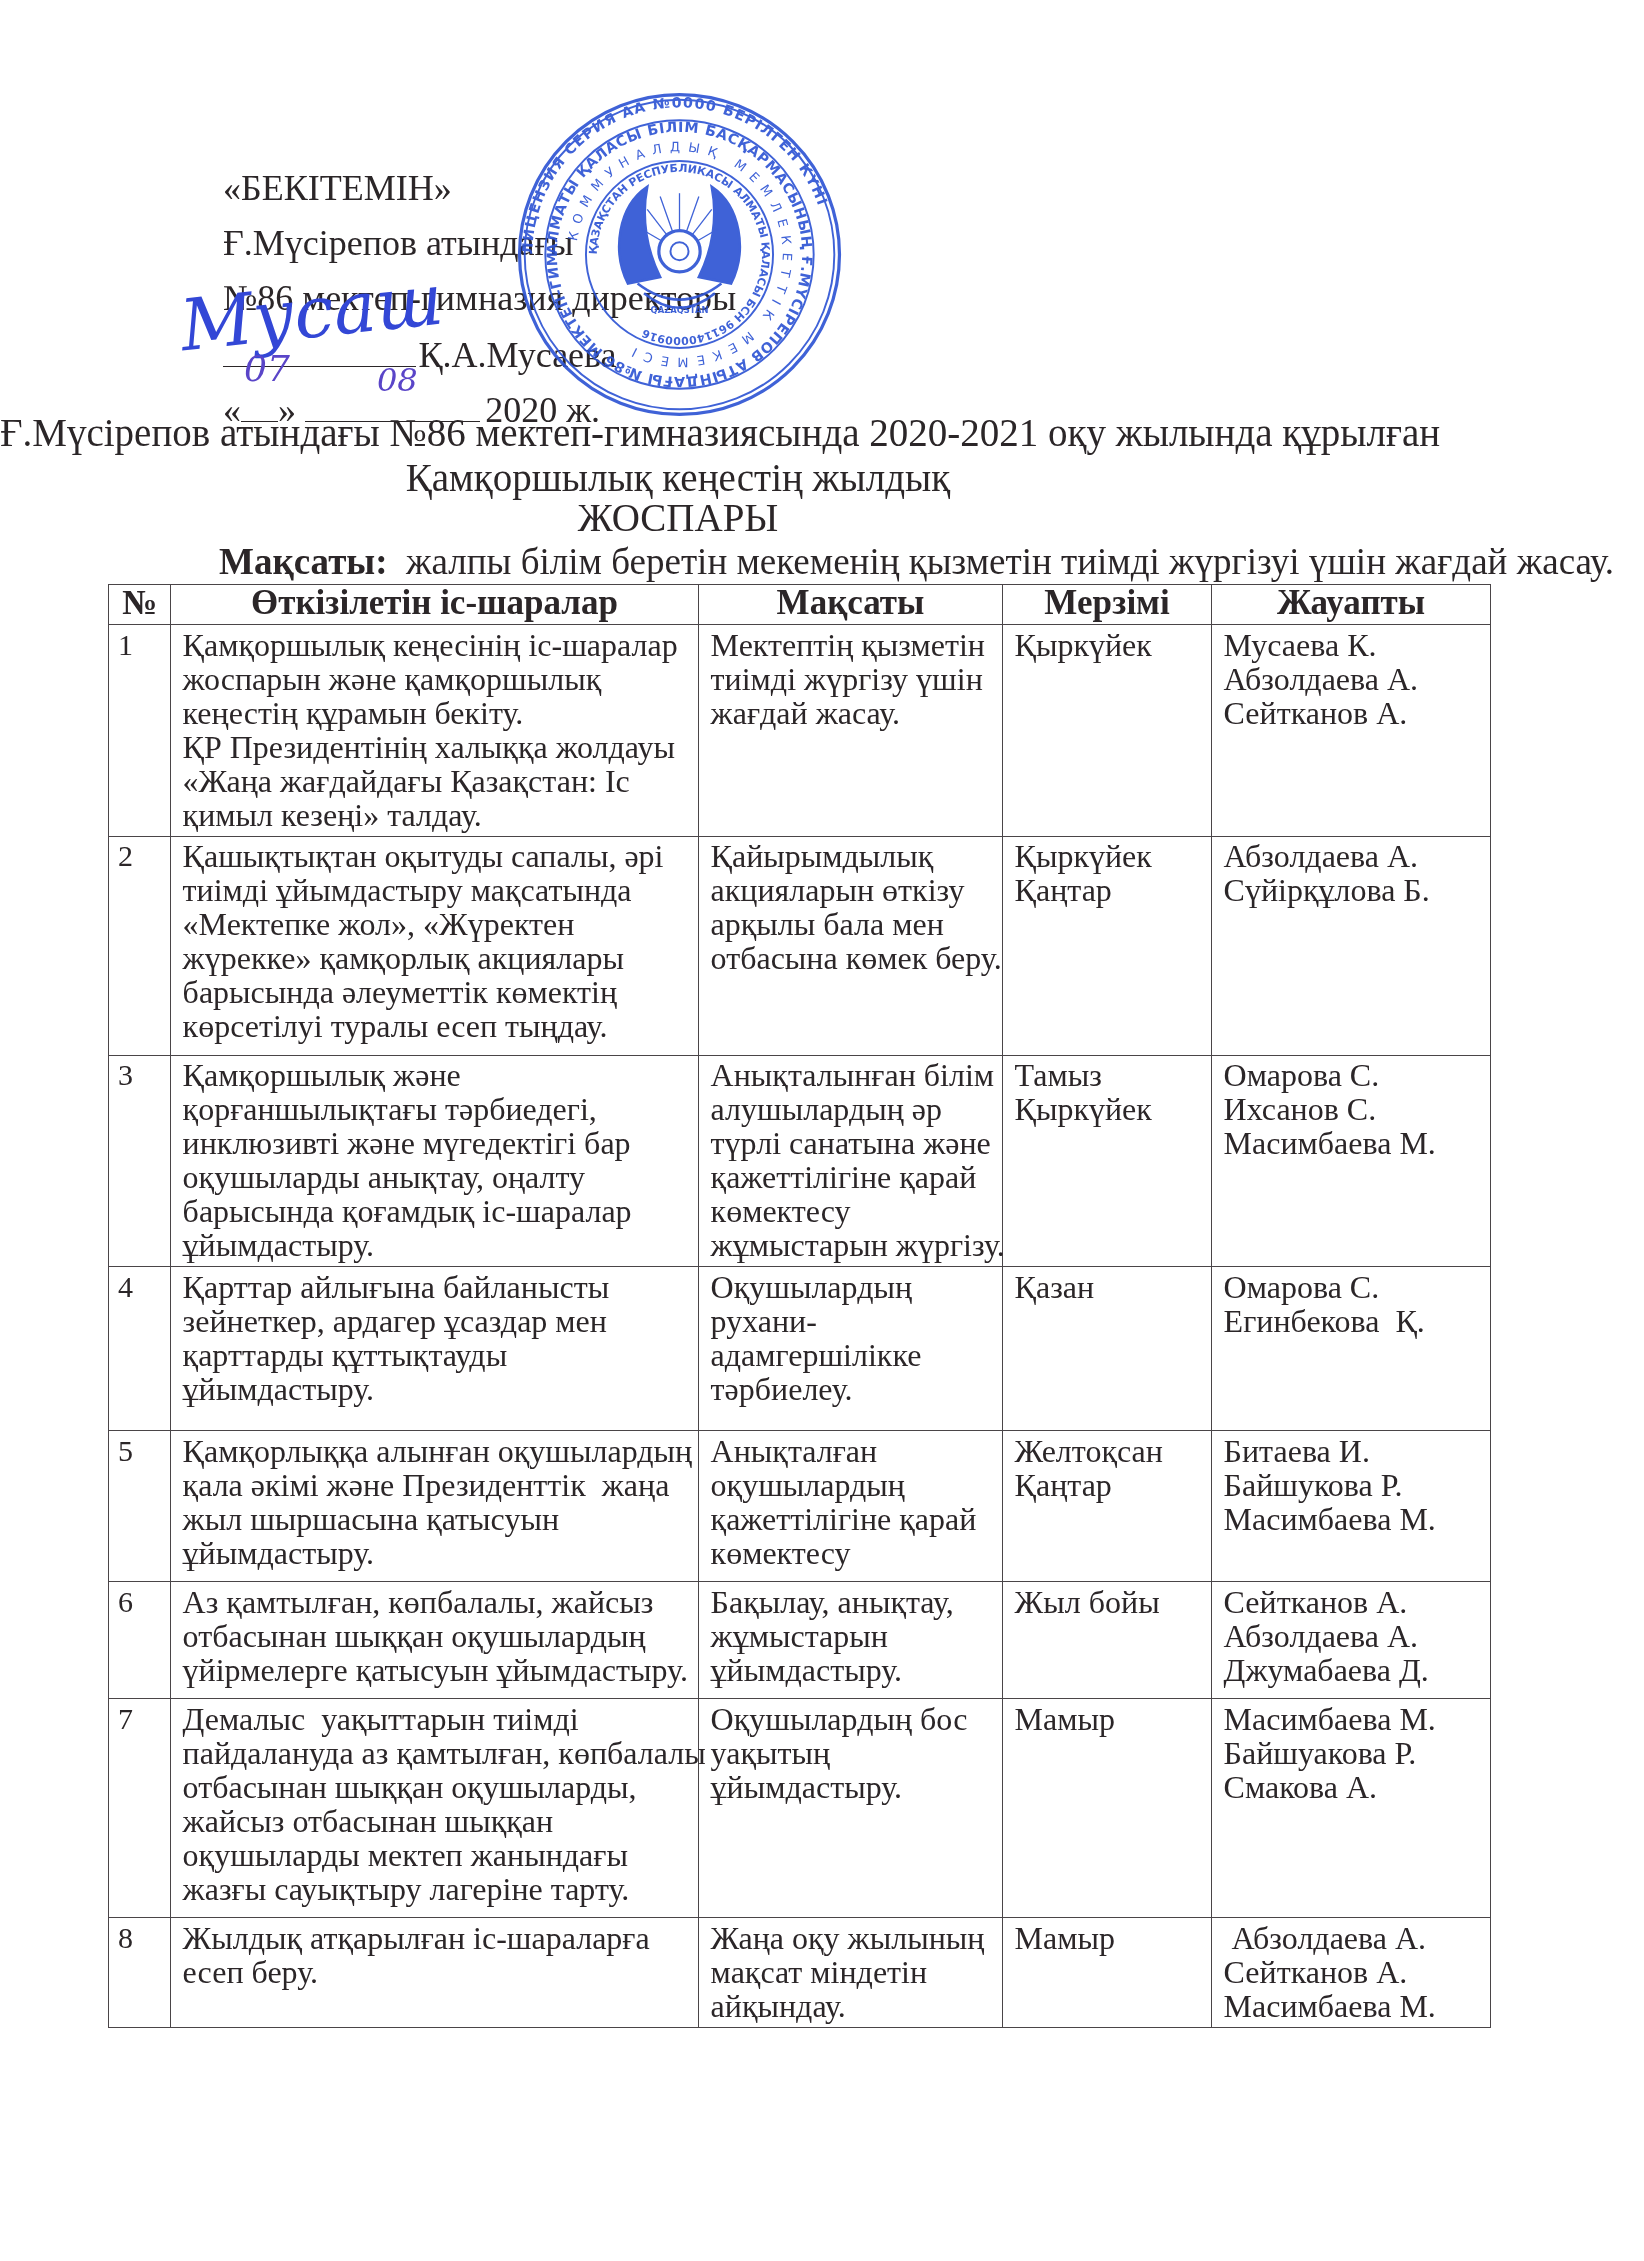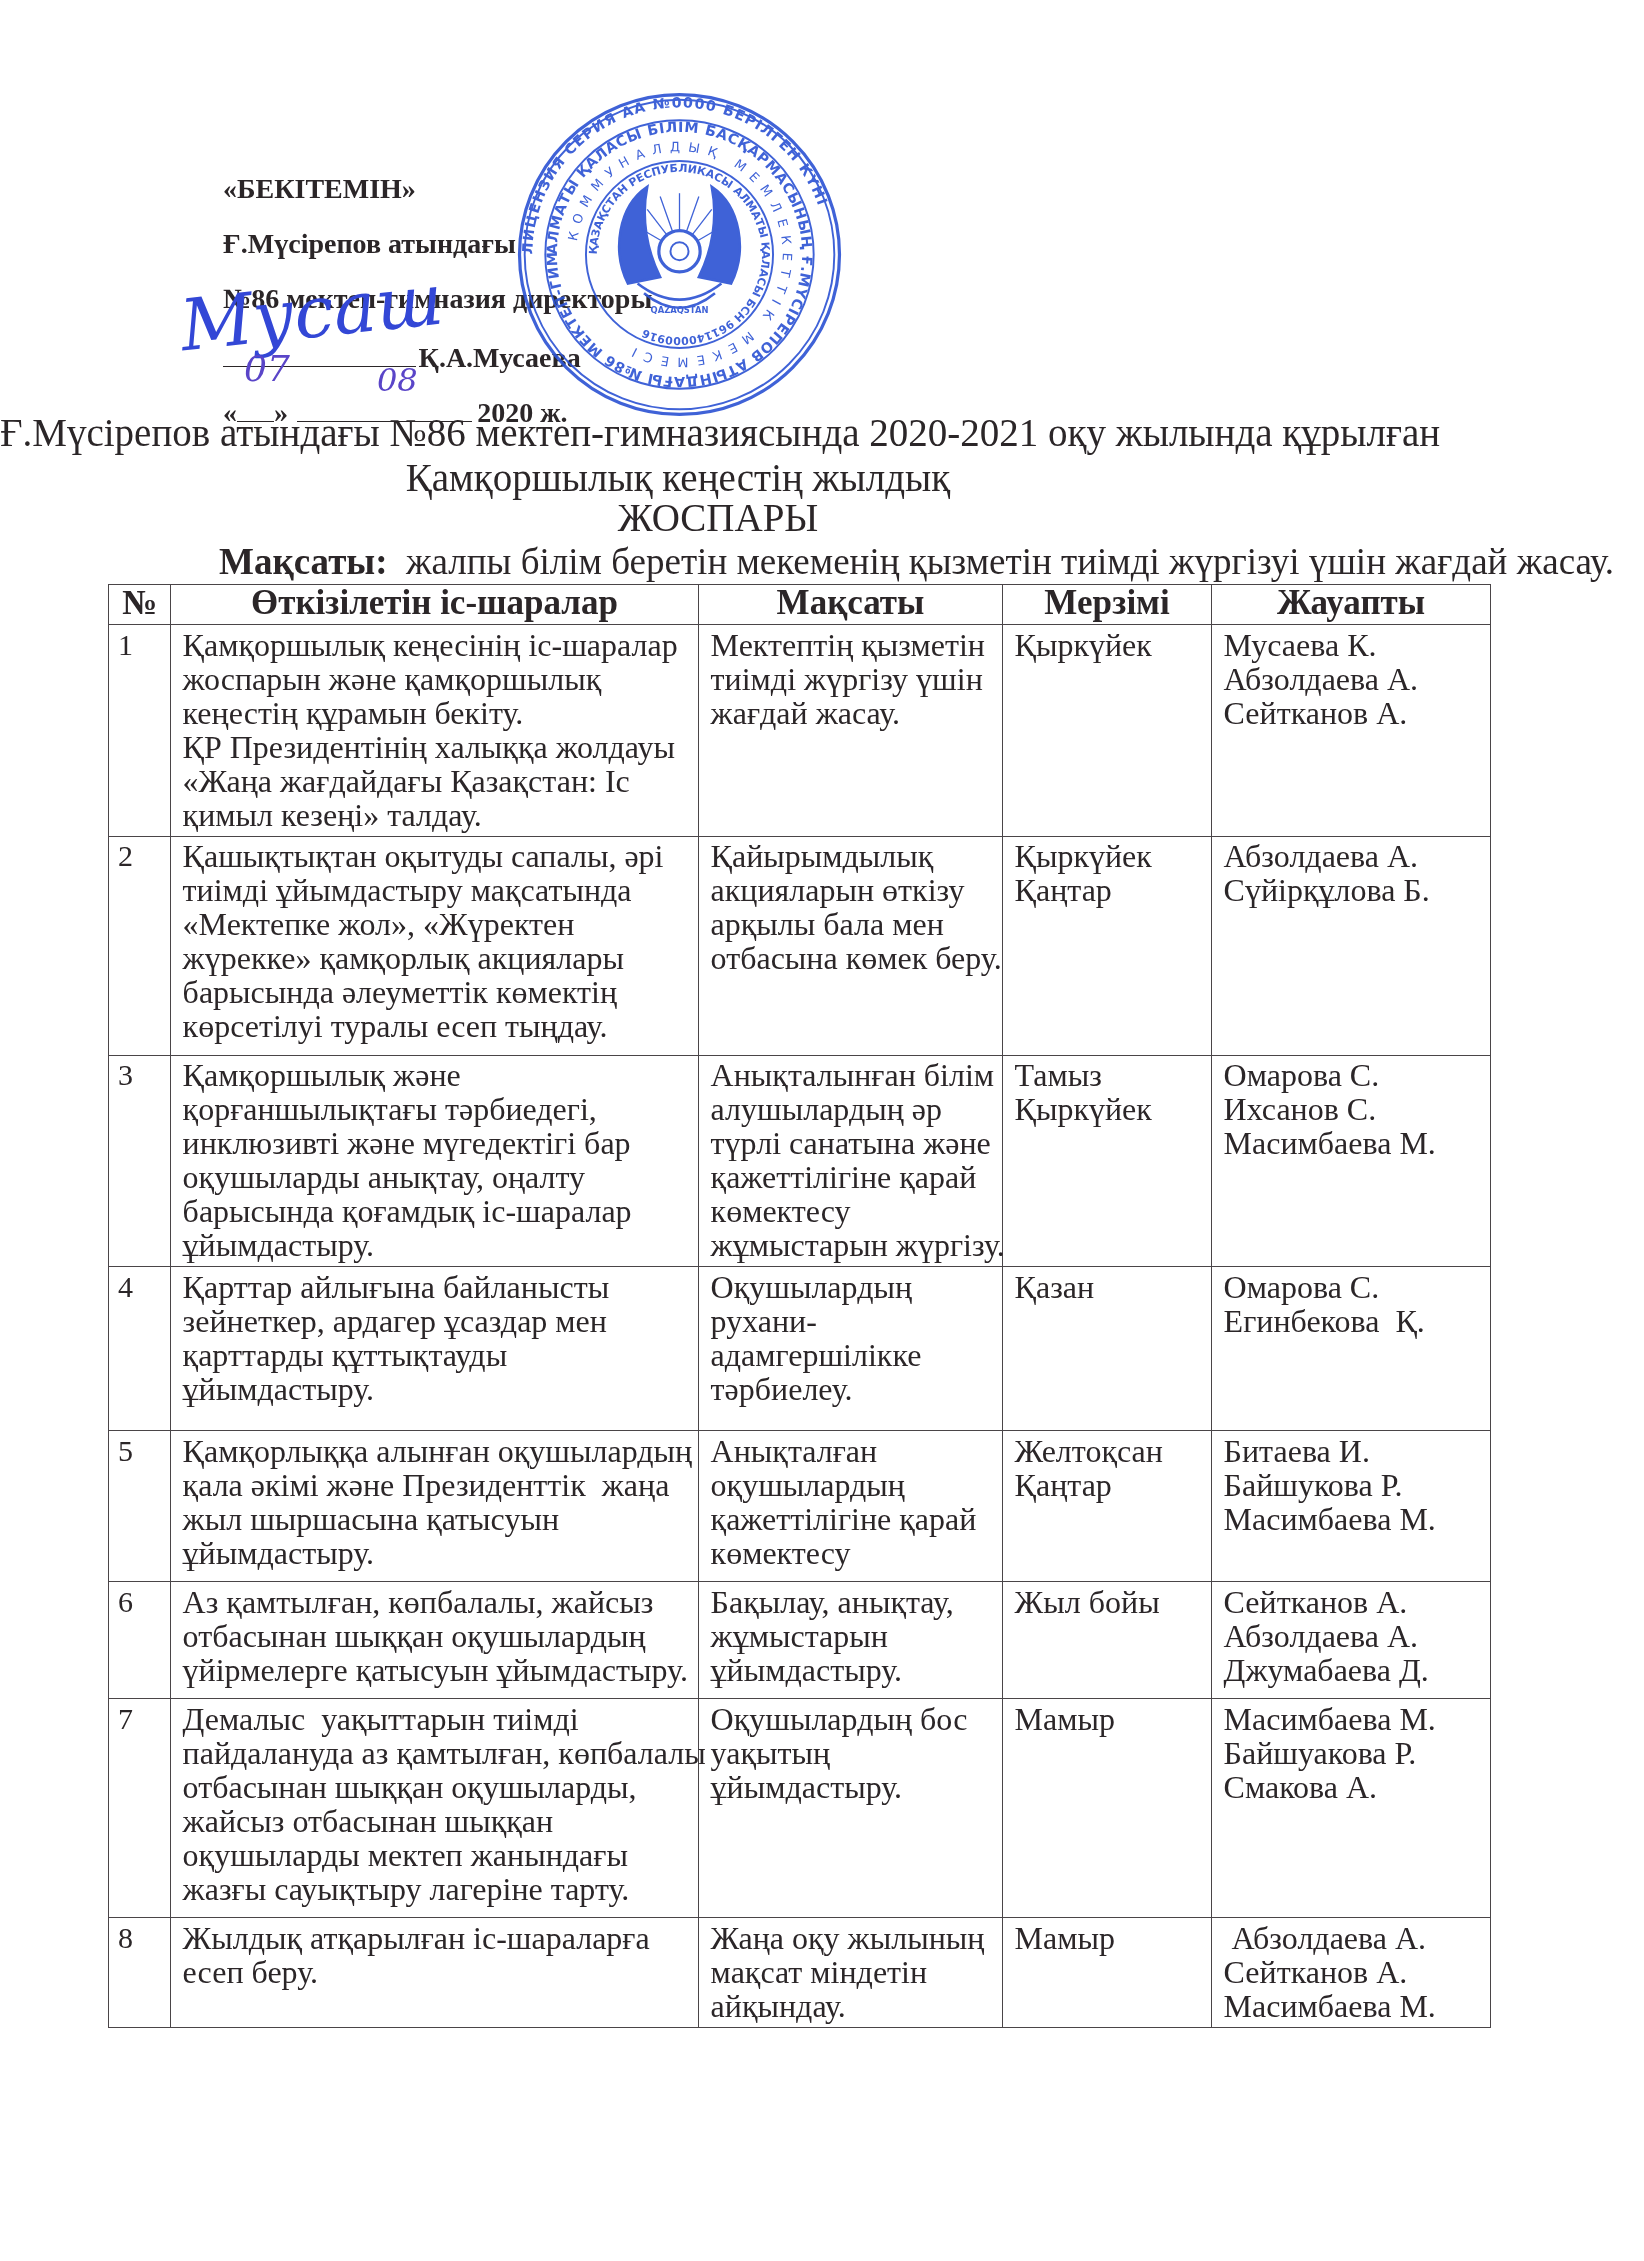--- a/index.html
+++ b/index.html
@@ -1,19 +1,19 @@
 <!DOCTYPE html>
 <html style="font-size:10.3px"><head>
 <meta charset="utf-8">
 <style>
   html, body { margin: 0; padding: 0; background: #ffffff; }
   body { width: 1644px; height: 2261px; position: relative; overflow: hidden;
          font-family: "Liberation Serif", "DejaVu Serif", serif; color: #2b2628; }
   .abs { position: absolute; }
-  .approve { left: 223px; top: 161px; font-size: 28px; line-height: 55px; white-space: nowrap; font-weight: bold; }
+  .approve { left: 223px; top: 161px; font-size: 36px; line-height: 55px; white-space: nowrap; }
   .approve div { height: 55px; }
   .approve .ul { display: inline-block; border-bottom: 1.9px solid #2b2628; height: 40px; vertical-align: baseline; }
   .hand { position: absolute; font-family: "DejaVu Serif", serif; font-style: italic; color: #3f3fd0; }
   .stamp { left: 515px; top: 90px; width: 329px; height: 329px; opacity: 0.92; }
   .title { left: 0; width: 1356px; text-align: center; font-size: 39px; white-space: nowrap; }
   .goal { left: 219px; top: 540px; font-size: 37px; white-space: nowrap; }
   .goal b { font-weight: bold; }
   table.plan { position: absolute; left: 108px; top: 584px; width: 1381px;
                border-collapse: collapse; table-layout: fixed; font-size: 32px; line-height: 34px; }
   table.plan th, table.plan td { border: 1.9px solid #4a4548; vertical-align: top; padding: 2.6px 11.6px 3.9px 11.6px; }
@@ -78,21 +78,21 @@
       <line x1="255" y1="250" x2="315" y2="215" stroke="#2f55d4"></line>
     </g>
     <circle cx="255" cy="250" r="32" fill="#ffffff" stroke-width="5" stroke="#2f55d4"></circle>
     <circle cx="255" cy="250" r="14" stroke-width="3" fill="none" stroke="#2f55d4"></circle>
     <text x="255" y="345" font-size="13" text-anchor="middle" font-family="DejaVu Sans, sans-serif" font-weight="bold" fill="#2f55d4">QAZAQSTAN</text>
   </g>
 </svg>
 
 <div class="abs title" style="top:410px;">Ғ.Мүсірепов атындағы №86 мектеп-гимназиясында 2020-2021 оқу жылында құрылған</div>
 <div class="abs title" style="top:455px;">Қамқоршылық кеңестің жылдық</div>
-<div class="abs title" style="top:495px;padding-left:40px;">ЖОСПАРЫ</div>
+<div class="abs title" style="top:495px;">ЖОСПАРЫ</div>
 
 <div class="abs goal">
   <b>Мақсаты:</b>&nbsp;&nbsp;<span>жалпы білім беретін мекеменің қызметін тиімді жүргізуі үшін жағдай жасау.</span>
 </div>
 
 <table class="plan">
   <colgroup>
       <col class="c0">
       <col class="c1">
       <col class="c2">

